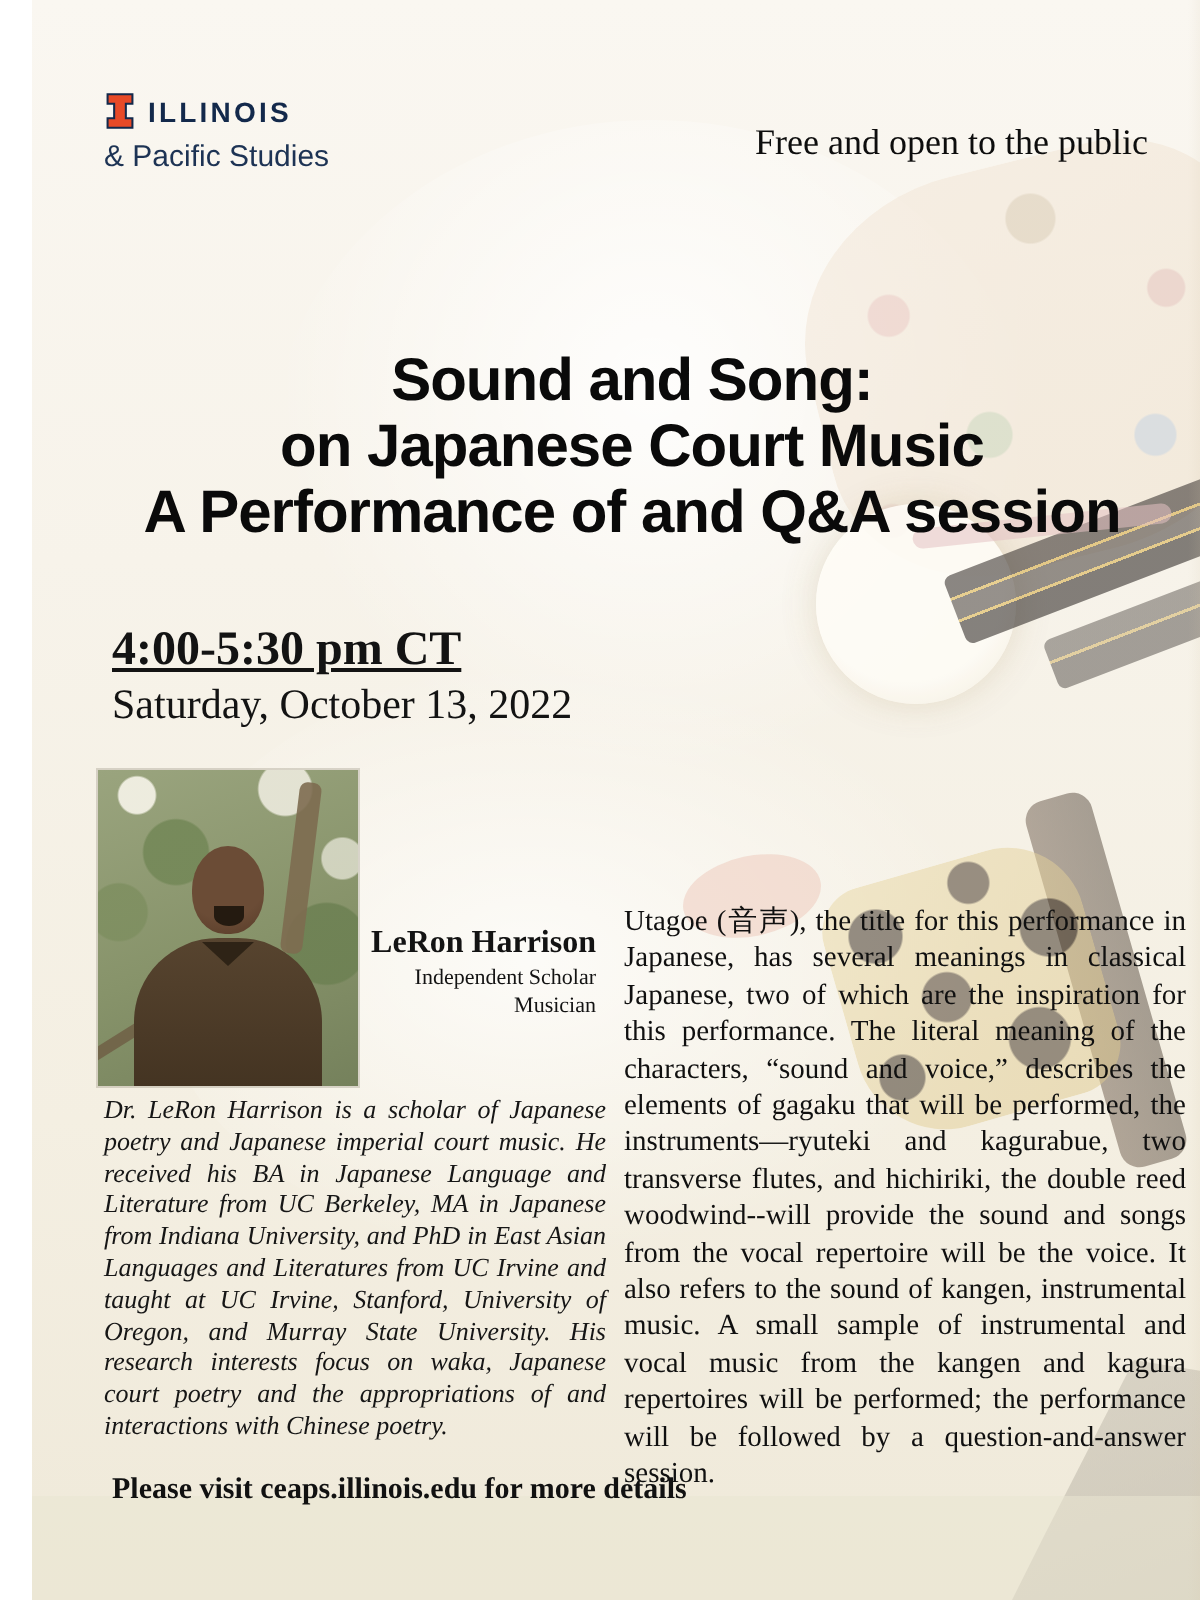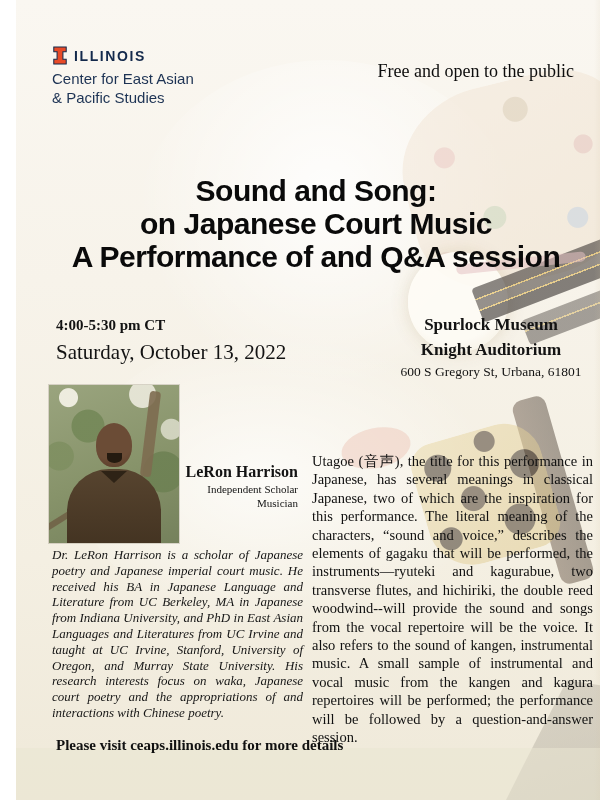--- a/index.html
+++ b/index.html
@@ -75,21 +75,21 @@
   .cosponsor{font-size:10px;line-height:12.5px;color:#3c3c3c;}
   .free{margin-top:13px;font-size:18px;color:#0d0d0d;}
 
   
   .title{left:0;top:174px;width:600px;text-align:center;
     font-family:"Liberation Sans", sans-serif;font-weight:bold;
     font-size:30px;line-height:33px;color:#0a0a0a;letter-spacing:-0.5px;}
 
   
   .when{left:40px;top:312px;}
-  .when .time{font-weight:bold;font-size:15px;line-height:26px;}
+  .when .time{font-weight:bold;font-size:24px;line-height:26px;text-decoration:underline;}
   .when .date{font-size:21px;line-height:28px;}
   .where{left:366px;top:312px;width:218px;text-align:center;}
   .where .venue,.where .room{font-weight:bold;font-size:17px;line-height:25px;}
   .where .addr{font-size:13.5px;line-height:20px;}
 
   
   .photo{left:33px;top:385px;width:130px;height:158px;overflow:hidden;
     background:
       radial-gradient(circle at 15% 8%, rgba(242,240,228,.95) 0 9px, transparent 10px),
       radial-gradient(circle at 72% 6%, rgba(236,234,221,.9) 0 13px, transparent 14px),
@@ -145,45 +145,39 @@
   </div>
 
   <div class="z logo">
     <div class="logo-top">
       <svg class="blocki" viewBox="0 0 20 26">
         <path d="M1.5 1.5h17v6.5h-4.5v10h4.5v6.5h-17v-6.5H6v-10H1.5z" fill="#E84A27" stroke="#13294B" stroke-width="1.4"></path>
       </svg>
       <span class="wordmark">ILLINOIS</span>
     </div>
     <div class="center-name">
-      <div>Center for East Asian</div>
       <div>&amp; Pacific Studies</div>
     </div>
   </div>
 
   <div class="z hdr-right">
     <div class="free">Free and open to the public</div>
   </div>
 
   <div class="z title">
     <div>Sound and Song:</div>
     <div>on Japanese Court Music</div>
     <div>A Performance of and Q&amp;A session</div>
   </div>
 
   <div class="z when">
     <div class="time">4:00-5:30 pm CT</div>
     <div class="date">Saturday, October 13, 2022</div>
   </div>
 
-  <div class="z where">
-    <div class="venue">Spurlock Museum</div>
-    <div class="room">Knight Auditorium</div>
-    <div class="addr">600 S Gregory St, Urbana, 61801</div>
-  </div>
 
   <div class="z photo">
     <div class="trunk"></div>
     <div class="branch"></div>
     <div class="torso"></div>
     <div class="collar"></div>
     <div class="head"></div>
     <div class="goatee"></div>
   </div>
 

